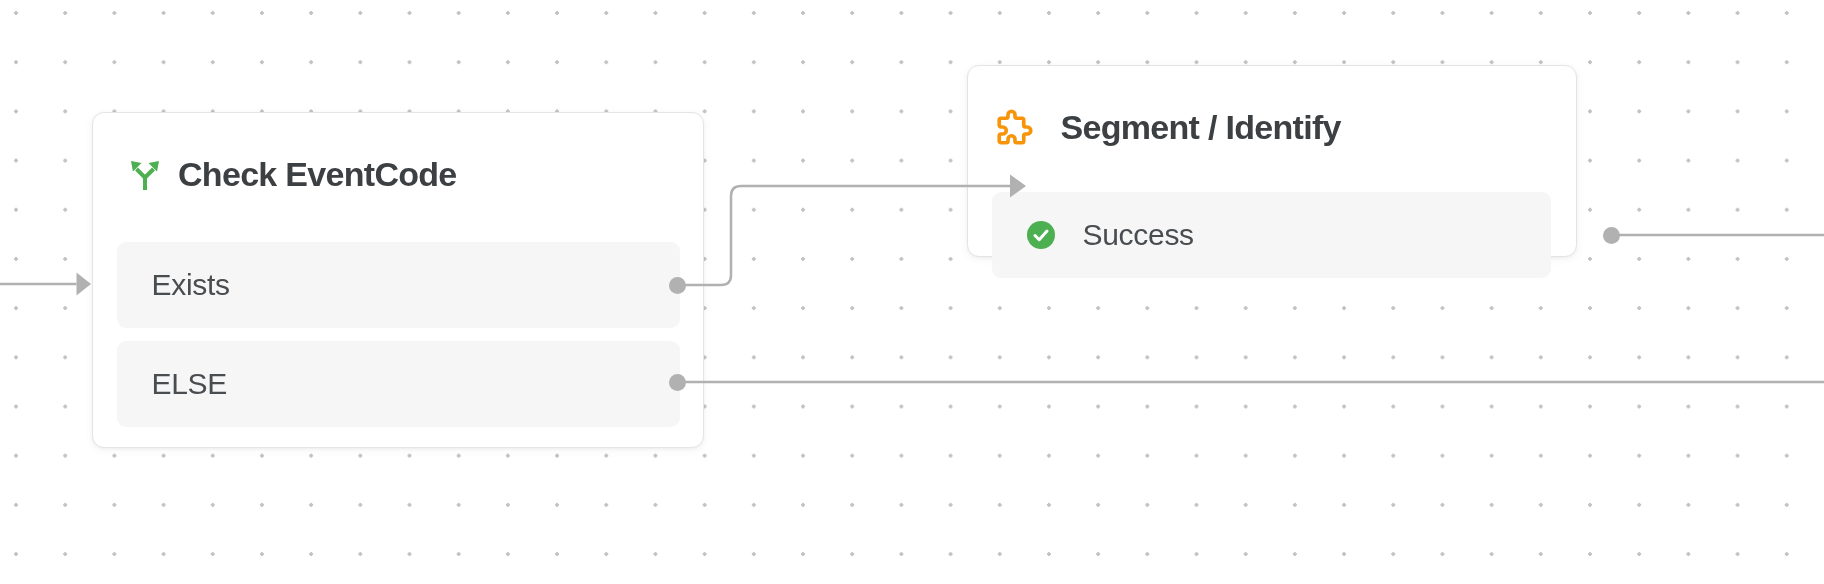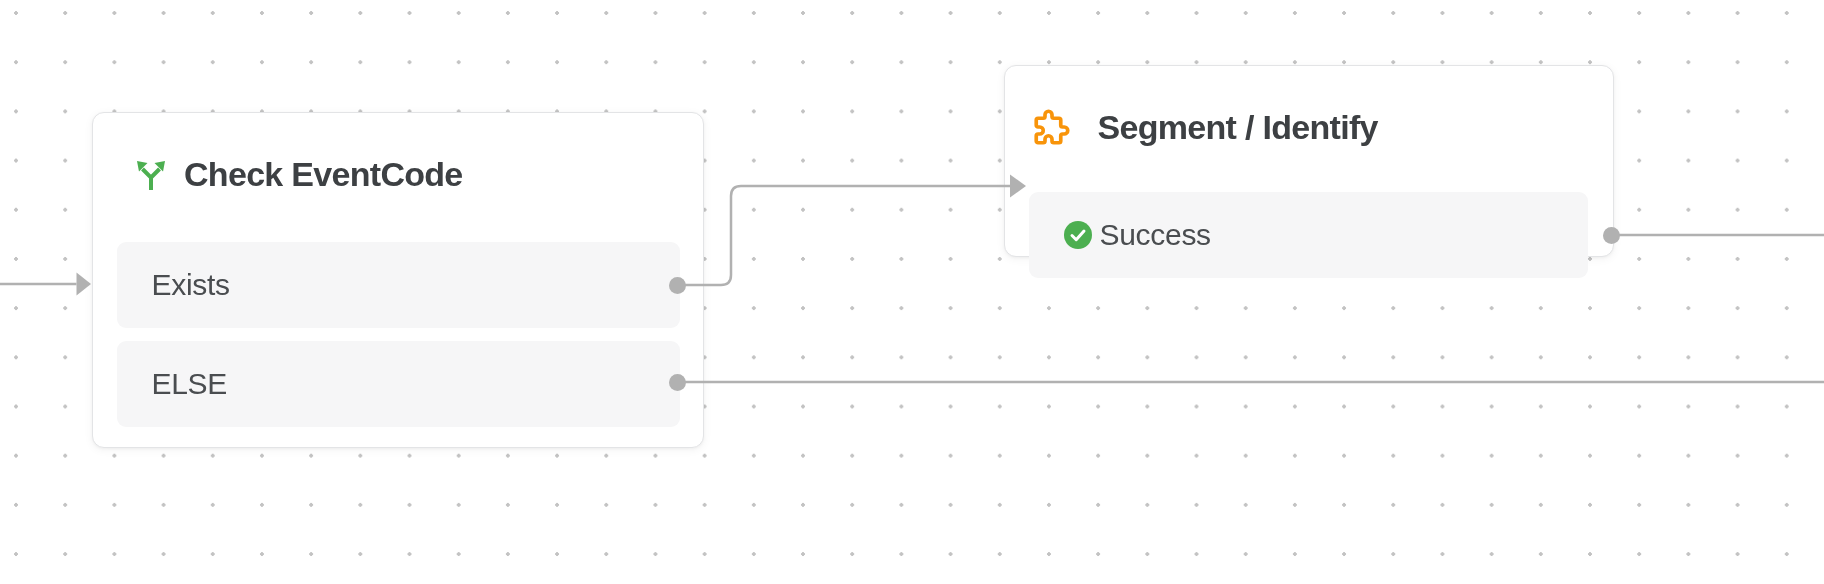--- a/index.html
+++ b/index.html
@@ -45,30 +45,30 @@
   .flow-node {
     position: absolute;
     z-index: 2;
     background: #ffffff;
     border: 1.5px solid #e3e4e6;
     border-radius: 12px;
     box-shadow: 0 2px 10px rgba(0,0,0,0.05), 0 1px 3px rgba(0,0,0,0.04);
     box-sizing: border-box;
   }
   #node-check   { left: 92px;   top: 112px; width: 612px; height: 336px; }
-  #node-segment { left: 1004px; top: 65px;  width: 610px; height: 192px; padding-left: 44px; }
+  #node-segment { left: 967px; top: 65px;  width: 610px; height: 192px; padding-left: 44px; }
 
   .node-header {
     position: absolute;
     top: 0;
     height: 122px;
     display: flex;
     align-items: center;
   }
-  #node-check .node-header   { left: 40px; gap: 15px; }
+  #node-check .node-header   { left: 34px; gap: 15px; }
   #node-segment .node-header { left: 23.5px; gap: 23px; }
 
   .node-title {
     margin: 0;
     font-size: 34px;
     font-weight: 700;
     color: #3d4043;
     letter-spacing: -0.7px;
     white-space: nowrap;
   }
@@ -79,21 +79,21 @@
     left: 23.5px;
     background: #f6f6f7;
     border-radius: 9px;
     box-sizing: border-box;
     display: flex;
     align-items: center;
     padding-left: 35px;
   }
   #row-exists  { top: 128.5px; width: 563px; height: 86px; }
   #row-else    { top: 227.5px; width: 563px; height: 86px; }
-  #row-success { top: 125.5px; width: 559px; height: 86px; gap: 8px; }
+  #row-success { top: 125.5px; width: 559px; height: 86px; gap: 28px; }
 
   .row-label {
     font-size: 30px;
     color: #4a4d50;
     letter-spacing: -0.3px;
     white-space: nowrap;
   }
 
   
   .handle {

